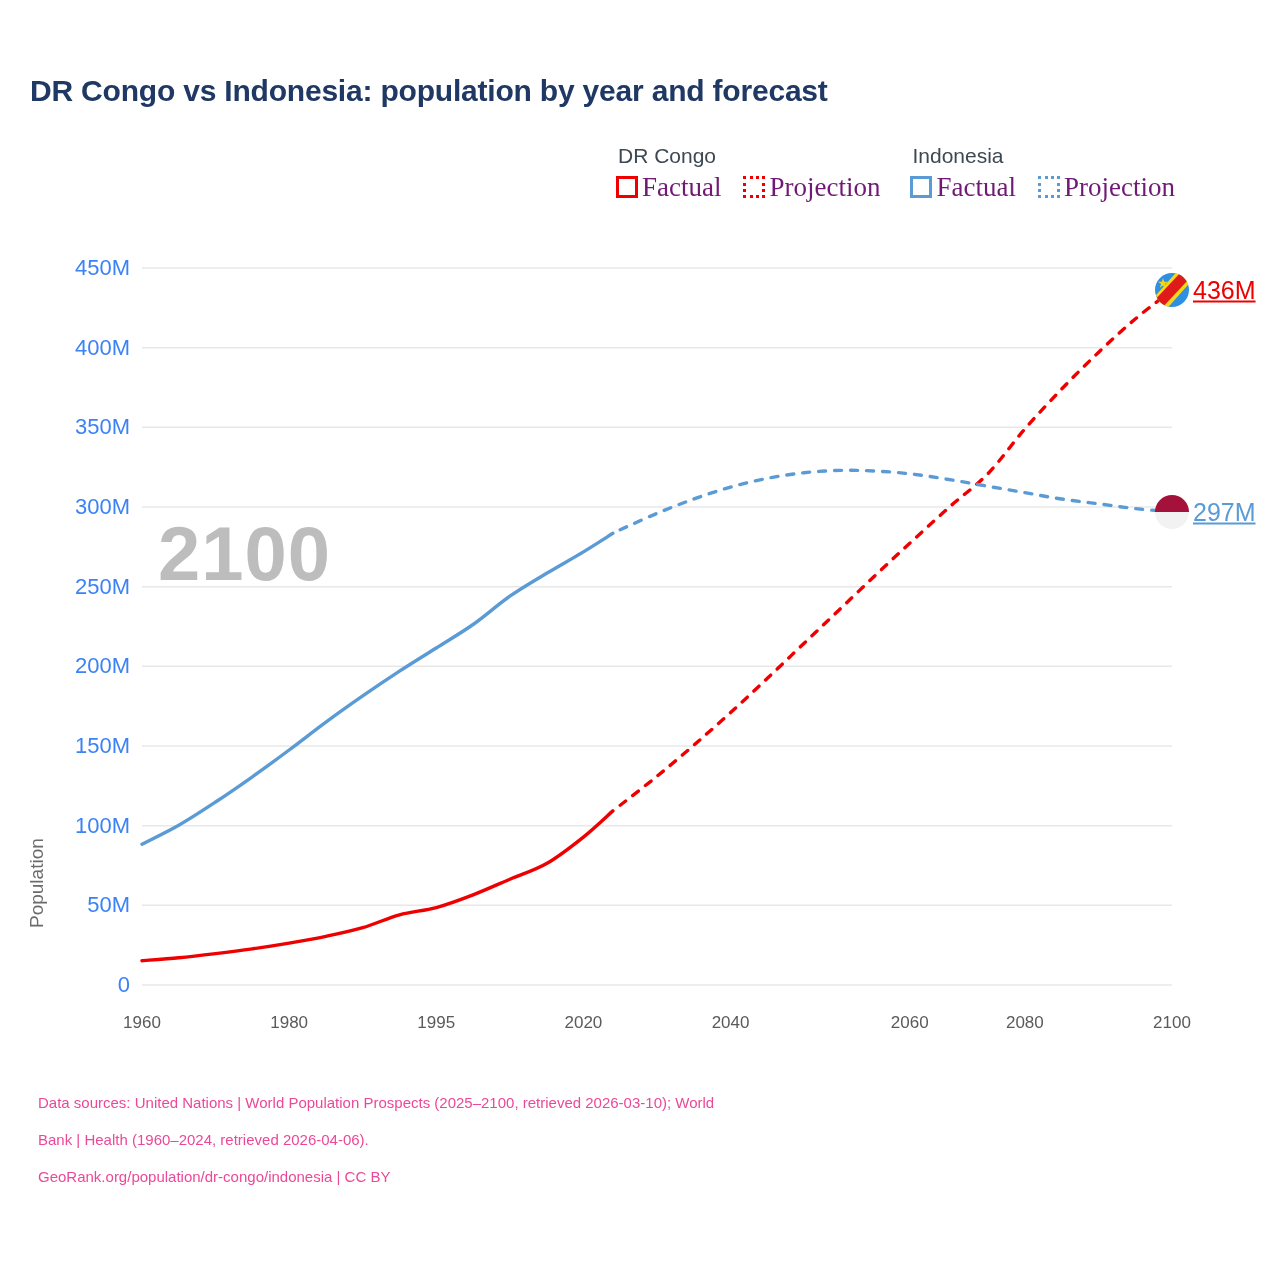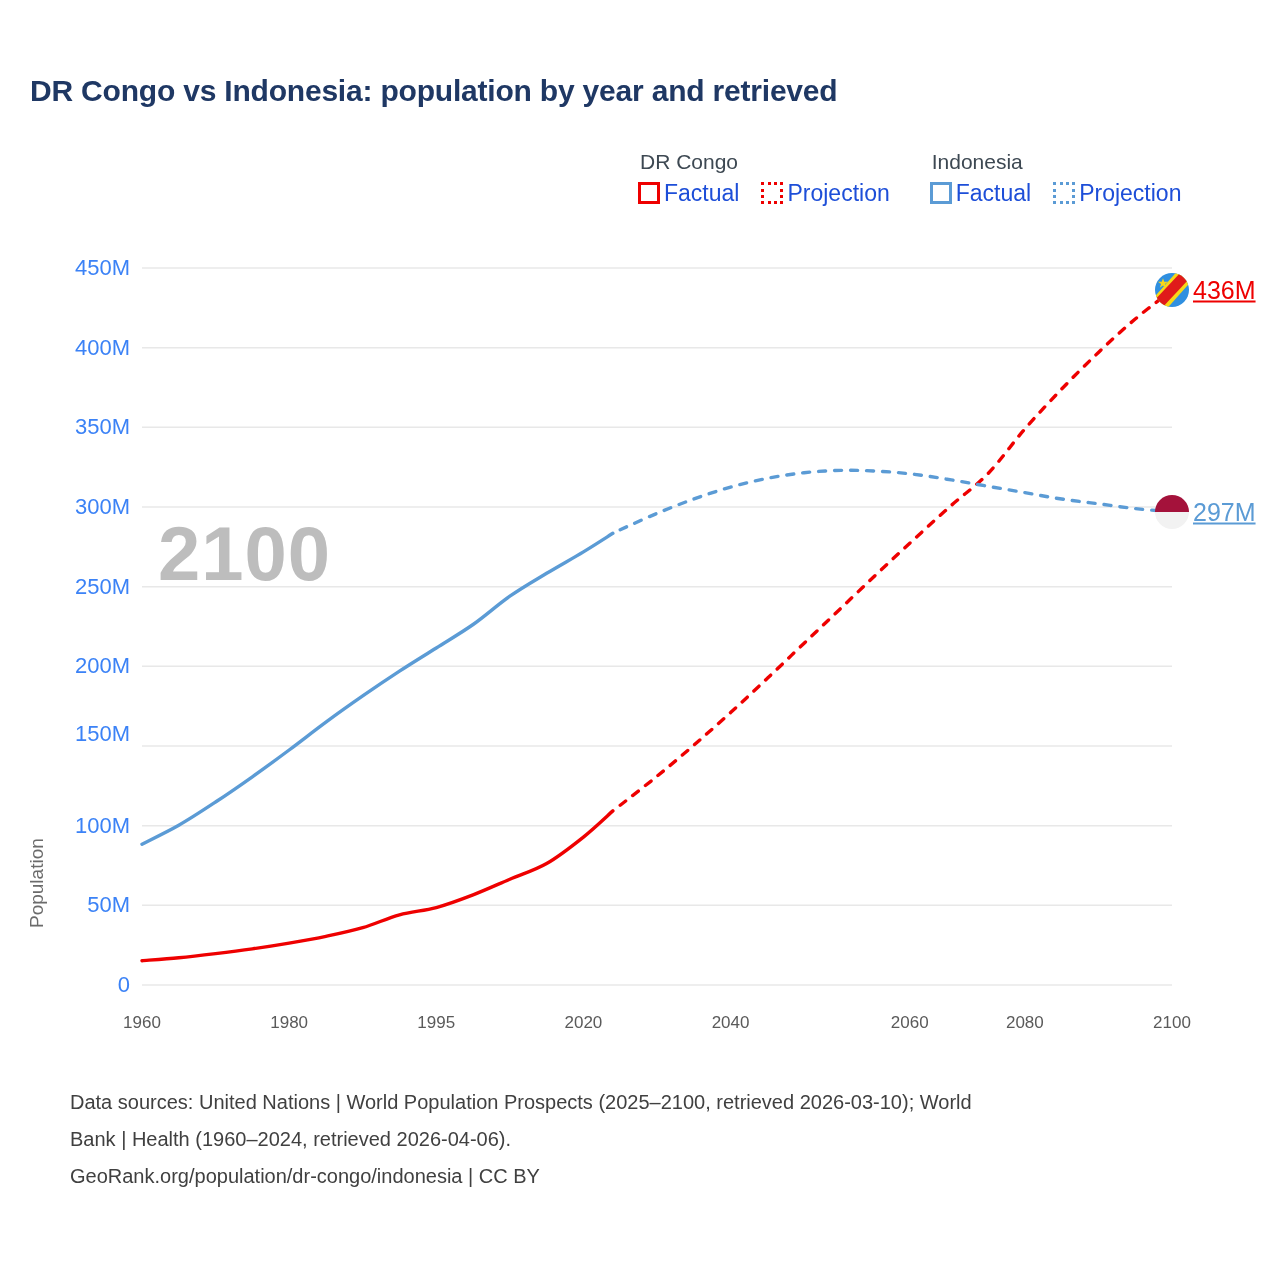--- a/index.html
+++ b/index.html
@@ -21,47 +21,47 @@
     left: 30px; top: 74px;
     font-size: 30px;
     font-weight: bold;
     color: #1f3864;
     letter-spacing: -0.2px;
     white-space: nowrap;
   }
   
   #legend {
     position: absolute;
-    left: 638px; top: 142px;
+    left: 616px; top: 142px;
     display: flex;
-    gap: 40px;
+    gap: 30px;
     align-items: flex-start;
-    margin-top: 6px;
   }
   .legend-group { display: flex; flex-direction: column; gap: 4px; }
   .legend-group-title {
     font-size: 21px;
     color: #3d4852;
     padding-left: 2px;
     line-height: 28px;
   }
   .legend-entries { display: flex; gap: 22px; align-items: center; }
   .legend-entry { display: flex; align-items: center; gap: 4px; }
   .legend-swatch {
     width: 22px; height: 22px;
     background: #fff;
   }
   .legend-swatch.solid-red   { border: 3px solid #ee0000; }
   .legend-swatch.dotted-red  { border: 3px dotted #ee0000; }
   .legend-swatch.solid-blue  { border: 3px solid #5b9bd5; }
   .legend-swatch.dotted-blue { border: 3px dotted #5b9bd5; }
   .legend-label {
-    font-size: 23px;
-    color: #1d4ed8;
+    font-size: 27px;
+    color: #701a75;
     line-height: 26px;
+    font-family: Liberation Serif, serif;
   }
   
   #plot-wrap {
     position: absolute;
     left: 0; top: 248px;
     width: 1280px; height: 760px;
   }
   #y-axis-title {
     position: absolute;
     left: 26px; top: 560px;
@@ -112,32 +112,31 @@
     overflow: hidden;
     transform: translate(-50%, -50%);
   }
   
   #footer {
     position: absolute;
     left: 38px; top: 1084px;
     width: 1200px;
   }
   .footer-line {
-    font-size: 20px;
-    color: #404040;
+    font-size: 15px;
+    color: #ec4899;
     line-height: 37px;
-    margin-left: 32px;
   }
 </style>
 </head>
 <body>
 
 <div id="page">
 
-  <div id="chart-title">DR Congo vs Indonesia: population by year and retrieved</div>
+  <div id="chart-title">DR Congo vs Indonesia: population by year and forecast</div>
 
   <div id="legend">
     <div class="legend-group">
       <div class="legend-group-title">DR Congo</div>
       <div class="legend-entries">
         <div class="legend-entry">
           <span class="legend-swatch solid-red"></span>
           <span class="legend-label">Factual</span>
         </div>
         <div class="legend-entry">
@@ -185,21 +184,21 @@
           <path d="M 620.21 557.22 C 626.35 552.40, 644.74 538.28, 657.00 528.27 C 669.26 518.27, 681.52 507.83, 693.79 497.20 C 706.05 486.58, 718.31 475.69, 730.57 464.54 C 742.83 453.39, 755.10 441.84, 767.36 430.28 C 779.62 418.73, 791.88 406.91, 804.14 395.23 C 816.40 383.55, 828.67 371.86, 840.93 360.18 C 853.19 348.49, 865.45 336.68, 877.71 325.12 C 889.98 313.57, 902.24 302.15, 914.50 290.87 C 926.76 279.58, 939.02 268.29, 951.29 257.41 C 963.55 246.52, 975.81 238.29, 988.07 225.54 C 1000.33 212.79, 1012.60 195.00, 1024.86 180.93 C 1037.12 166.85, 1049.38 153.84, 1061.64 141.09 C 1073.90 128.35, 1086.17 116.13, 1098.43 104.45 C 1110.69 92.76, 1122.95 81.34, 1135.21 70.99 C 1147.48 60.63, 1165.87 47.09, 1172.00 42.31" fill="none" stroke="#ee0000" stroke-width="3.4" stroke-linecap="round" stroke-dasharray="7 9"></path>
           <path d="M 142.00 596.17 C 148.13 593.02, 166.52 584.26, 178.79 577.24 C 191.05 570.22, 203.31 562.11, 215.57 554.03 C 227.83 545.95, 240.10 537.45, 252.36 528.78 C 264.62 520.11, 276.88 511.11, 289.14 502.00 C 301.40 492.89, 313.67 483.14, 325.93 474.13 C 338.19 465.12, 350.45 456.44, 362.71 447.95 C 374.98 439.46, 387.24 431.18, 399.50 423.18 C 411.76 415.18, 424.02 407.73, 436.29 399.95 C 448.55 392.17, 460.81 385.12, 473.07 376.50 C 485.33 367.88, 497.60 356.73, 509.86 348.20 C 522.12 339.67, 534.38 332.70, 546.64 325.31 C 558.90 317.92, 572.39 310.51, 583.43 303.84 C 594.46 297.17, 607.95 288.40, 612.86 285.31" fill="none" stroke="#5b9bd5" stroke-width="3.4" stroke-linecap="round"></path>
           <path d="M 620.21 281.75 C 626.35 279.02, 644.74 270.49, 657.00 265.37 C 669.26 260.25, 681.52 255.41, 693.79 251.03 C 706.05 246.65, 718.31 242.54, 730.57 239.08 C 742.83 235.63, 755.10 232.71, 767.36 230.32 C 779.62 227.93, 791.88 226.07, 804.14 224.74 C 816.40 223.42, 828.67 222.62, 840.93 222.35 C 853.19 222.09, 865.45 222.49, 877.71 223.15 C 889.98 223.81, 902.24 224.88, 914.50 226.34 C 926.76 227.80, 939.02 229.92, 951.29 231.91 C 963.55 233.91, 975.81 236.16, 988.07 238.29 C 1000.33 240.41, 1012.60 242.54, 1024.86 244.66 C 1037.12 246.78, 1049.38 249.17, 1061.64 251.03 C 1073.90 252.89, 1086.17 254.22, 1098.43 255.81 C 1110.69 257.41, 1122.95 259.27, 1135.21 260.59 C 1147.48 261.92, 1165.87 263.25, 1172.00 263.78" fill="none" stroke="#5b9bd5" stroke-width="3.4" stroke-linecap="round" stroke-dasharray="7 9"></path>
         </g>
     </svg>
 
     <div id="y-ticks">
         <div class="y-tick-label" style="top: 737px; left: 34px;">0</div>
         <div class="y-tick-label" style="top: 657.333px; left: 34px;">50M</div>
         <div class="y-tick-label" style="top: 577.667px; left: 34px;">100M</div>
-        <div class="y-tick-label" style="top: 486px; left: 34px;">150M</div>
+        <div class="y-tick-label" style="top: 498px; left: 34px;">150M</div>
         <div class="y-tick-label" style="top: 418.333px; left: 34px;">200M</div>
         <div class="y-tick-label" style="top: 338.667px; left: 34px;">250M</div>
         <div class="y-tick-label" style="top: 259px; left: 34px;">300M</div>
         <div class="y-tick-label" style="top: 179.333px; left: 34px;">350M</div>
         <div class="y-tick-label" style="top: 99.6667px; left: 34px;">400M</div>
         <div class="y-tick-label" style="top: 20px; left: 34px;">450M</div>
       </div>
     <div id="x-ticks">
         <div class="x-tick-label" style="left: 142px; top: 765px;">1960</div>
         <div class="x-tick-label" style="left: 289.143px; top: 765px;">1980</div>

